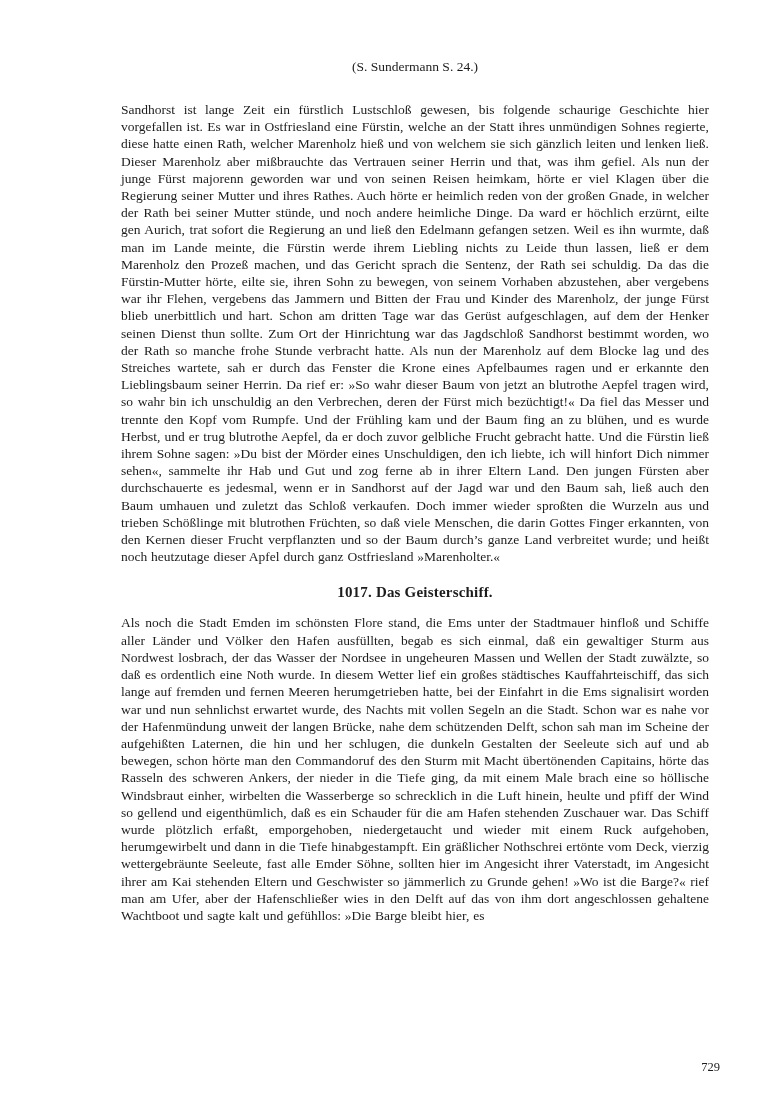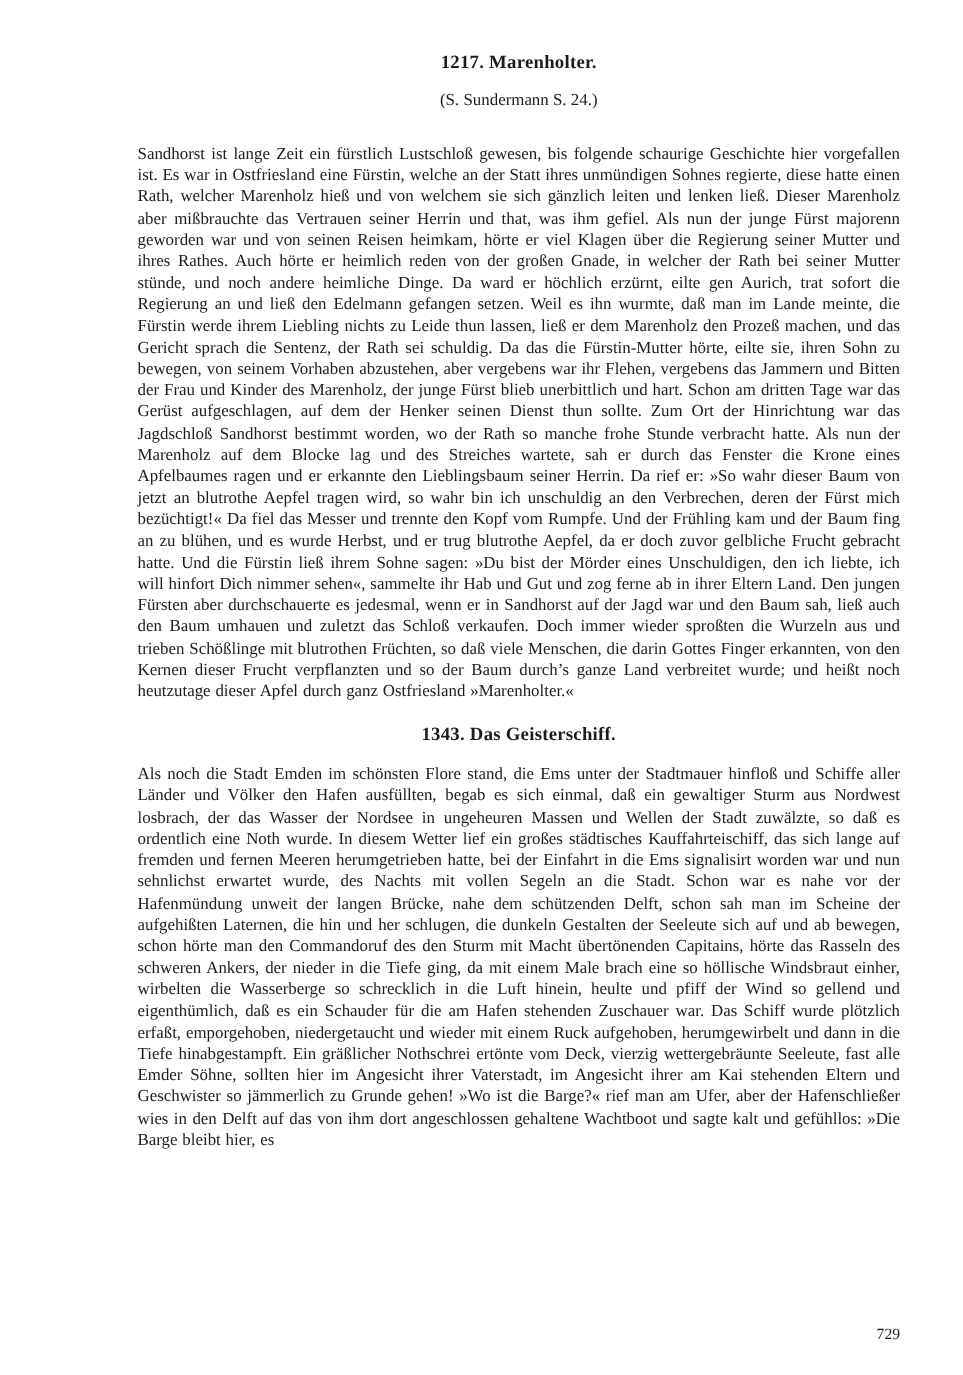--- a/index.html
+++ b/index.html
@@ -22,51 +22,50 @@
     font-size: 15px;
     font-weight: bold;
     text-align: center;
     letter-spacing: 0.2px;
     margin: 0 0 13px 0;
   }
   .story-source {
     font-size: 13.5px;
     font-weight: normal;
     text-align: center;
-    margin: 0 0 26px 0;
+    margin: 17px 0 26px 0;
   }
   .story-body {
     font-size: 13.5px;
     line-height: 17.2px;
     text-align: justify;
     word-spacing: 0.5px;
-    margin: 0;
+    margin: 11px;
     hyphens: none;
   }
   .story + .story .story-title {
     margin-top: 19px;
   }
   .page-number {
     position: absolute;
     right: 50px;
     bottom: 25px;
     font-size: 12.5px;
   }
 </style>
 </head>
 <body>
 
 <div class="page">
 
   <section class="story">
-    <h2 class="story-title">1217. Marenholter.</h2>
     <p class="story-source">(S. Sundermann S. 24.)</p>
     <p class="story-body">Sandhorst ist lange Zeit ein fürstlich Lustschloß gewesen, bis folgende schaurige Geschichte hier vorgefallen ist. Es war in Ostfriesland eine Fürstin, welche an der Statt ihres unmündigen Sohnes regierte, diese hatte einen Rath, welcher Marenholz hieß und von welchem sie sich gänzlich leiten und lenken ließ. Dieser Marenholz aber mißbrauchte das Vertrauen seiner Herrin und that, was ihm gefiel. Als nun der junge Fürst majorenn geworden war und von seinen Reisen heimkam, hörte er viel Klagen über die Regierung seiner Mutter und ihres Rathes. Auch hörte er heimlich reden von der großen Gnade, in welcher der Rath bei seiner Mutter stünde, und noch andere heimliche Dinge. Da ward er höchlich erzürnt, eilte gen Aurich, trat sofort die Regierung an und ließ den Edelmann gefangen setzen. Weil es ihn wurmte, daß man im Lande meinte, die Fürstin werde ihrem Liebling nichts zu Leide thun lassen, ließ er dem Marenholz den Prozeß machen, und das Gericht sprach die Sentenz, der Rath sei schuldig. Da das die Fürstin-Mutter hörte, eilte sie, ihren Sohn zu bewegen, von seinem Vorhaben abzustehen, aber vergebens war ihr Flehen, vergebens das Jammern und Bitten der Frau und Kinder des Marenholz, der junge Fürst blieb unerbittlich und hart. Schon am dritten Tage war das Gerüst aufgeschlagen, auf dem der Henker seinen Dienst thun sollte. Zum Ort der Hinrichtung war das Jagdschloß Sandhorst bestimmt worden, wo der Rath so manche frohe Stunde verbracht hatte. Als nun der Marenholz auf dem Blocke lag und des Streiches wartete, sah er durch das Fenster die Krone eines Apfelbaumes ragen und er erkannte den Lieblingsbaum seiner Herrin. Da rief er: »So wahr dieser Baum von jetzt an blutrothe Aepfel tragen wird, so wahr bin ich unschuldig an den Verbrechen, deren der Fürst mich bezüchtigt!« Da fiel das Messer und trennte den Kopf vom Rumpfe. Und der Frühling kam und der Baum fing an zu blühen, und es wurde Herbst, und er trug blutrothe Aepfel, da er doch zuvor gelbliche Frucht gebracht hatte. Und die Fürstin ließ ihrem Sohne sagen: »Du bist der Mörder eines Unschuldigen, den ich liebte, ich will hinfort Dich nimmer sehen«, sammelte ihr Hab und Gut und zog ferne ab in ihrer Eltern Land. Den jungen Fürsten aber durchschauerte es jedesmal, wenn er in Sandhorst auf der Jagd war und den Baum sah, ließ auch den Baum umhauen und zuletzt das Schloß verkaufen. Doch immer wieder sproßten die Wurzeln aus und trieben Schößlinge mit blutrothen Früchten, so daß viele Menschen, die darin Gottes Finger erkannten, von den Kernen dieser Frucht verpflanzten und so der Baum durch’s ganze Land verbreitet wurde; und heißt noch heutzutage dieser Apfel durch ganz Ostfriesland »Marenholter.«</p>
   </section>
 
   <section class="story">
-    <h2 class="story-title">1343. Das Geisterschiff.</h2>
+    <h2 class="story-title">1017. Das Geisterschiff.</h2>
     <p class="story-body">Als noch die Stadt Emden im schönsten Flore stand, die Ems unter der Stadtmauer hinfloß und Schiffe aller Länder und Völker den Hafen ausfüllten, begab es sich einmal, daß ein gewaltiger Sturm aus Nordwest losbrach, der das Wasser der Nordsee in ungeheuren Massen und Wellen der Stadt zuwälzte, so daß es ordentlich eine Noth wurde. In diesem Wetter lief ein großes städtisches Kauffahrteischiff, das sich lange auf fremden und fernen Meeren herumgetrieben hatte, bei der Einfahrt in die Ems signalisirt worden war und nun sehnlichst erwartet wurde, des Nachts mit vollen Segeln an die Stadt. Schon war es nahe vor der Hafenmündung unweit der langen Brücke, nahe dem schützenden Delft, schon sah man im Scheine der aufgehißten Laternen, die hin und her schlugen, die dunkeln Gestalten der Seeleute sich auf und ab bewegen, schon hörte man den Commandoruf des den Sturm mit Macht übertönenden Capitains, hörte das Rasseln des schweren Ankers, der nieder in die Tiefe ging, da mit einem Male brach eine so höllische Windsbraut einher, wirbelten die Wasserberge so schrecklich in die Luft hinein, heulte und pfiff der Wind so gellend und eigenthümlich, daß es ein Schauder für die am Hafen stehenden Zuschauer war. Das Schiff wurde plötzlich erfaßt, emporgehoben, niedergetaucht und wieder mit einem Ruck aufgehoben, herumgewirbelt und dann in die Tiefe hinabgestampft. Ein gräßlicher Nothschrei ertönte vom Deck, vierzig wettergebräunte Seeleute, fast alle Emder Söhne, sollten hier im Angesicht ihrer Vaterstadt, im Angesicht ihrer am Kai stehenden Eltern und Geschwister so jämmerlich zu Grunde gehen! »Wo ist die Barge?« rief man am Ufer, aber der Hafenschließer wies in den Delft auf das von ihm dort angeschlossen gehaltene Wachtboot und sagte kalt und gefühllos: »Die Barge bleibt hier, es</p>
   </section>
 
   <div class="page-number">729</div>
 
 </div>
 
 </body></html>

